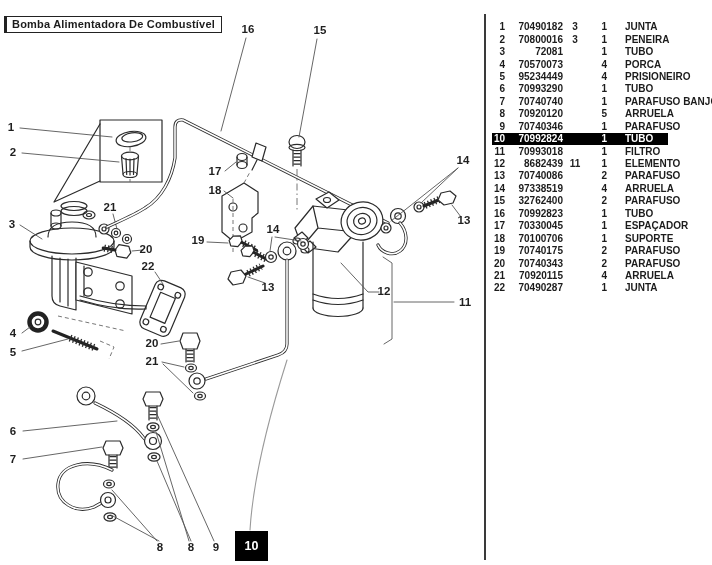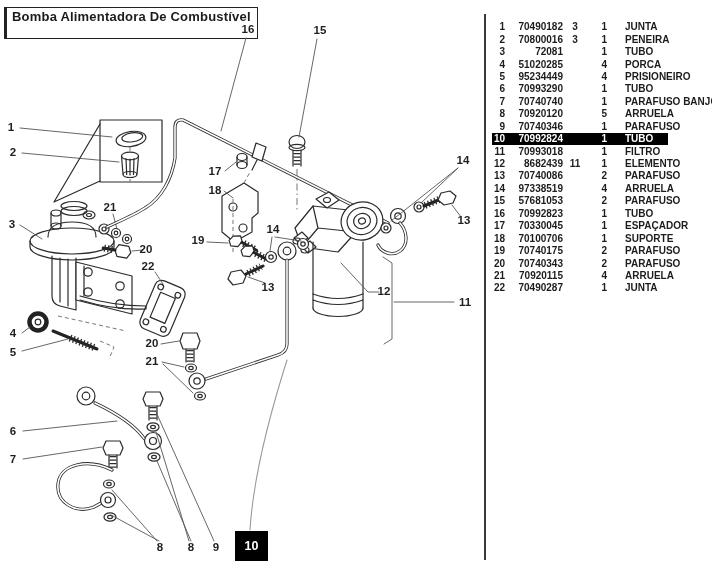--- a/index.html
+++ b/index.html
@@ -1,20 +1,20 @@
 <!DOCTYPE html>
 <html><head>
 <meta charset="utf-8">
 <style>
   html,body{margin:0;padding:0;background:#e8e8e8;}
   .page{position:relative;width:712px;height:565px;background:#ffffff;overflow:hidden;
         font-family:"Liberation Sans",sans-serif;color:#1c1c1c;}
   
-  .title-box{position:absolute;left:4px;top:7px;border:1.2px solid #222;border-left-width:3px;
-             padding:1px 6px 14px 5px;font-size:13px;font-weight:bold;letter-spacing:.2px;
+  .title-box{position:absolute;left:4px;top:16px;border:1.2px solid #222;border-left-width:3px;
+             padding:1px 6px 2px 5px;font-size:11px;font-weight:bold;letter-spacing:.2px;
              background:#fff;white-space:nowrap;}
   
   .vsep{position:absolute;left:484px;top:14px;width:2px;height:546px;background:#3a3a3a;}
   
   .plist{position:absolute;left:492px;top:21px;width:176px;}
   .prow{display:grid;grid-template-columns:13px 54px 16px 20px 10px auto;column-gap:4px;
         height:12.45px;align-items:center;font-size:10px;font-weight:bold;line-height:12px;}
   .prow .idx{text-align:right;}
   .prow .pn{text-align:right;}
   .prow .ref{text-align:center;color:#222;}
@@ -326,21 +326,21 @@
       <div class="prow">
         <span class="idx">3</span>
         <span class="pn">72081</span>
         <span class="ref"></span>
         <span class="qty">1</span>
         <span class="gap"></span>
         <span class="dsc">TUBO</span>
       </div>
       <div class="prow">
         <span class="idx">4</span>
-        <span class="pn">51020285</span>
+        <span class="pn">70570073</span>
         <span class="ref"></span>
         <span class="qty">4</span>
         <span class="gap"></span>
         <span class="dsc">PORCA</span>
       </div>
       <div class="prow">
         <span class="idx">5</span>
         <span class="pn">95234449</span>
         <span class="ref"></span>
         <span class="qty">4</span>
@@ -414,21 +414,21 @@
       <div class="prow">
         <span class="idx">14</span>
         <span class="pn">97338519</span>
         <span class="ref"></span>
         <span class="qty">4</span>
         <span class="gap"></span>
         <span class="dsc">ARRUELA</span>
       </div>
       <div class="prow">
         <span class="idx">15</span>
-        <span class="pn">57681053</span>
+        <span class="pn">32762400</span>
         <span class="ref"></span>
         <span class="qty">2</span>
         <span class="gap"></span>
         <span class="dsc">PARAFUSO</span>
       </div>
       <div class="prow">
         <span class="idx">16</span>
         <span class="pn">70992823</span>
         <span class="ref"></span>
         <span class="qty">1</span>

